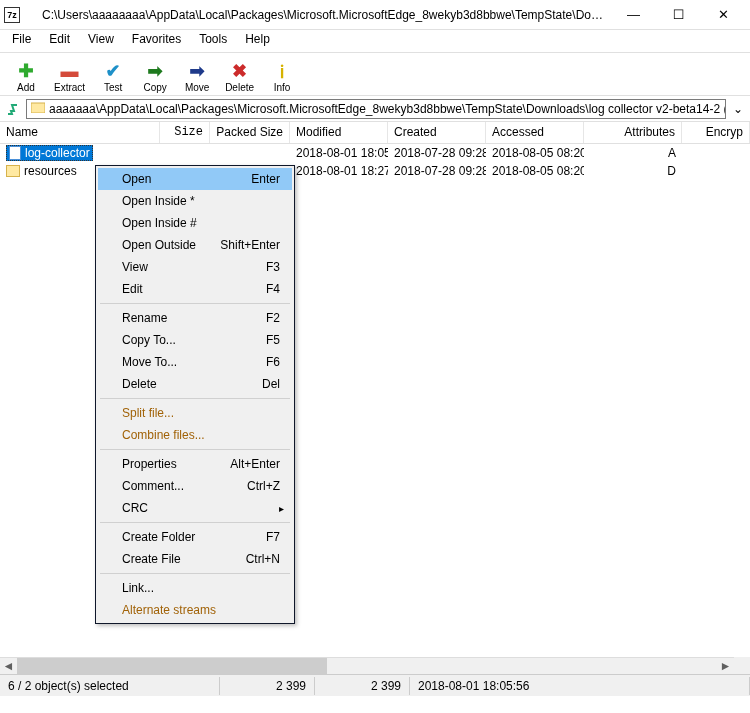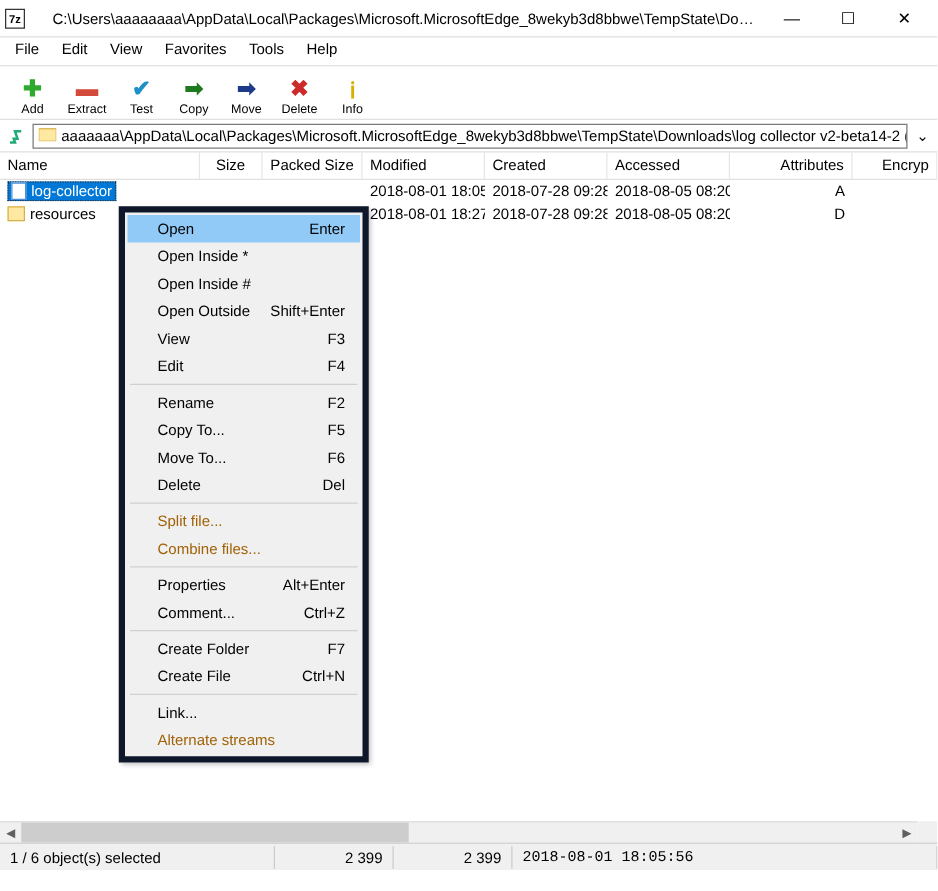--- a/index.html
+++ b/index.html
@@ -15,21 +15,21 @@
 .tbtn { display: flex; flex-direction: column; align-items: center; padding: 2px 6px; min-width: 40px; }
 .tbtn .ticon { width: 20px; height: 20px; display: flex; align-items: center; justify-content: center; font-size: 18px; }
 .tlabel { font-size: 10px; margin-top: 1px; }
 .addressbar { height: 26px; display: flex; align-items: center; padding: 2px 4px; gap: 4px; border-bottom: 1px solid #e0e0e0; }
 .upicon { width: 18px; height: 18px; display: flex; align-items: center; justify-content: center; }
 .address { flex: 1; border: 1px solid #7a7a7a; height: 20px; padding: 0 4px; display: flex; align-items: center; overflow: hidden; white-space: nowrap; background: #fff; }
 .addr-dd { width: 16px; display: flex; align-items: center; justify-content: center; }
 .headers { height: 22px; display: flex; border-bottom: 1px solid #e0e0e0; }
 .hcell { border-right: 1px solid #e6e6e6; padding: 3px 6px; overflow: hidden; white-space: nowrap; }
 .h-name { width: 160px; }
-.h-size { width: 50px; text-align: center; }
+.h-size { width: 50px; text-align: right; font-family: Liberation Mono, monospace; }
 .h-psize { width: 80px; text-align: right; }
 .h-mod { width: 98px; }
 .h-cre { width: 98px; }
 .h-acc { width: 98px; }
 .h-attr { width: 98px; text-align: right; }
 .h-enc { flex: 1; text-align: right; }
 .filelist { height: 530px; overflow: hidden; position: relative; }
 .row { height: 18px; display: flex; align-items: center; }
 .cell { padding: 0 6px; overflow: hidden; white-space: nowrap; }
 .c-name { width: 160px; display: flex; align-items: center; gap: 4px; }
@@ -45,22 +45,22 @@
 .scrollbar { position: absolute; bottom: 0; left: 0; right: 16px; height: 17px; background: #f0f0f0; border-top: 1px solid #ddd; display:flex; align-items:center; }
 .sbarrow { width: 17px; height: 17px; display: flex; align-items: center; justify-content: center; color:#606060;}
 .sbtrack { flex:1; height:17px; position:relative;}
 .sthumb { position:absolute; left:0; top:0; height:17px; width:310px; background:#cdcdcd;}
 .scorner { position:absolute; bottom:0; right:0; width:16px; height:17px; background:#f0f0f0;}
 .statusbar { height: 22px; border-top: 1px solid #ccc; display: flex; align-items: center; background: #f0f0f0; }
 .scell { padding: 2px 8px; border-right: 1px solid #ccc; }
 .scell.w1 { width: 220px; }
 .scell.w2 { width: 95px; text-align: right; }
 .scell.w3 { width: 95px; text-align: right; }
-.scell.w4 { flex:1;font-family:Liberation Mono, monospace; }
-.ctxmenu { position: absolute; left: 95px; top: 165px; width: 200px; background: #f0f0f0; border: 5px solid #0f172a; box-shadow: 2px 2px 4px rgba(0,0,0,.25); padding: 2px; }
+.scell.w4 { flex:1; }
+.ctxmenu { position: absolute; left: 95px; top: 165px; width: 200px; background: #f0f0f0; border: 1px solid #0f172a; box-shadow: 2px 2px 4px rgba(0,0,0,.25); padding: 2px; }
 .ctxitem { height: 22px; display: flex; align-items: center; padding: 0 12px 0 24px; position: relative; }
 .ctxitem.hovered { background: #91c9f7; }
 .ctxitem.disabled { color: #a16207; }
 .ctxshort { margin-left: auto; }
 .ctxsep { height: 1px; background: #d0d0d0; margin: 3px 2px; }
 .ctxarrow { position:absolute; right:8px; font-size:10px;}
 </style>
 </head>
 <body>
 
@@ -173,21 +173,21 @@
     <div class="sbarrow">◄</div>
     <div class="sbtrack">
         <div class="sthumb"></div>
       </div>
     <div class="sbarrow">►</div>
   </div>
   <div class="scorner"></div>
 </div>
 
 <div class="statusbar">
-  <div class="scell w1">1 / 6 object(s) selected</div>
+  <div class="scell w1">6 / 2 object(s) selected</div>
   <div class="scell w2">2 399</div>
   <div class="scell w3">2 399</div>
   <div class="scell w4">2018-08-01 18:05:56</div>
 </div>
 
 <div class="ctxmenu" id="ctxmenu">
     <div class="ctxitem hovered">
       <span>Open</span>
       <span class="ctxshort">Enter</span>
     </div>
@@ -235,20 +235,24 @@
     </div>
     <div class="ctxsep"></div>
     <div class="ctxitem">
       <span>Properties</span>
       <span class="ctxshort">Alt+Enter</span>
     </div>
     <div class="ctxitem">
       <span>Comment...</span>
       <span class="ctxshort">Ctrl+Z</span>
     </div>
+    <div class="ctxitem">
+      <span>CRC</span>
+      <span class="ctxarrow">▸</span>
+    </div>
     <div class="ctxsep"></div>
     <div class="ctxitem">
       <span>Create Folder</span>
       <span class="ctxshort">F7</span>
     </div>
     <div class="ctxitem">
       <span>Create File</span>
       <span class="ctxshort">Ctrl+N</span>
     </div>
     <div class="ctxsep"></div>

